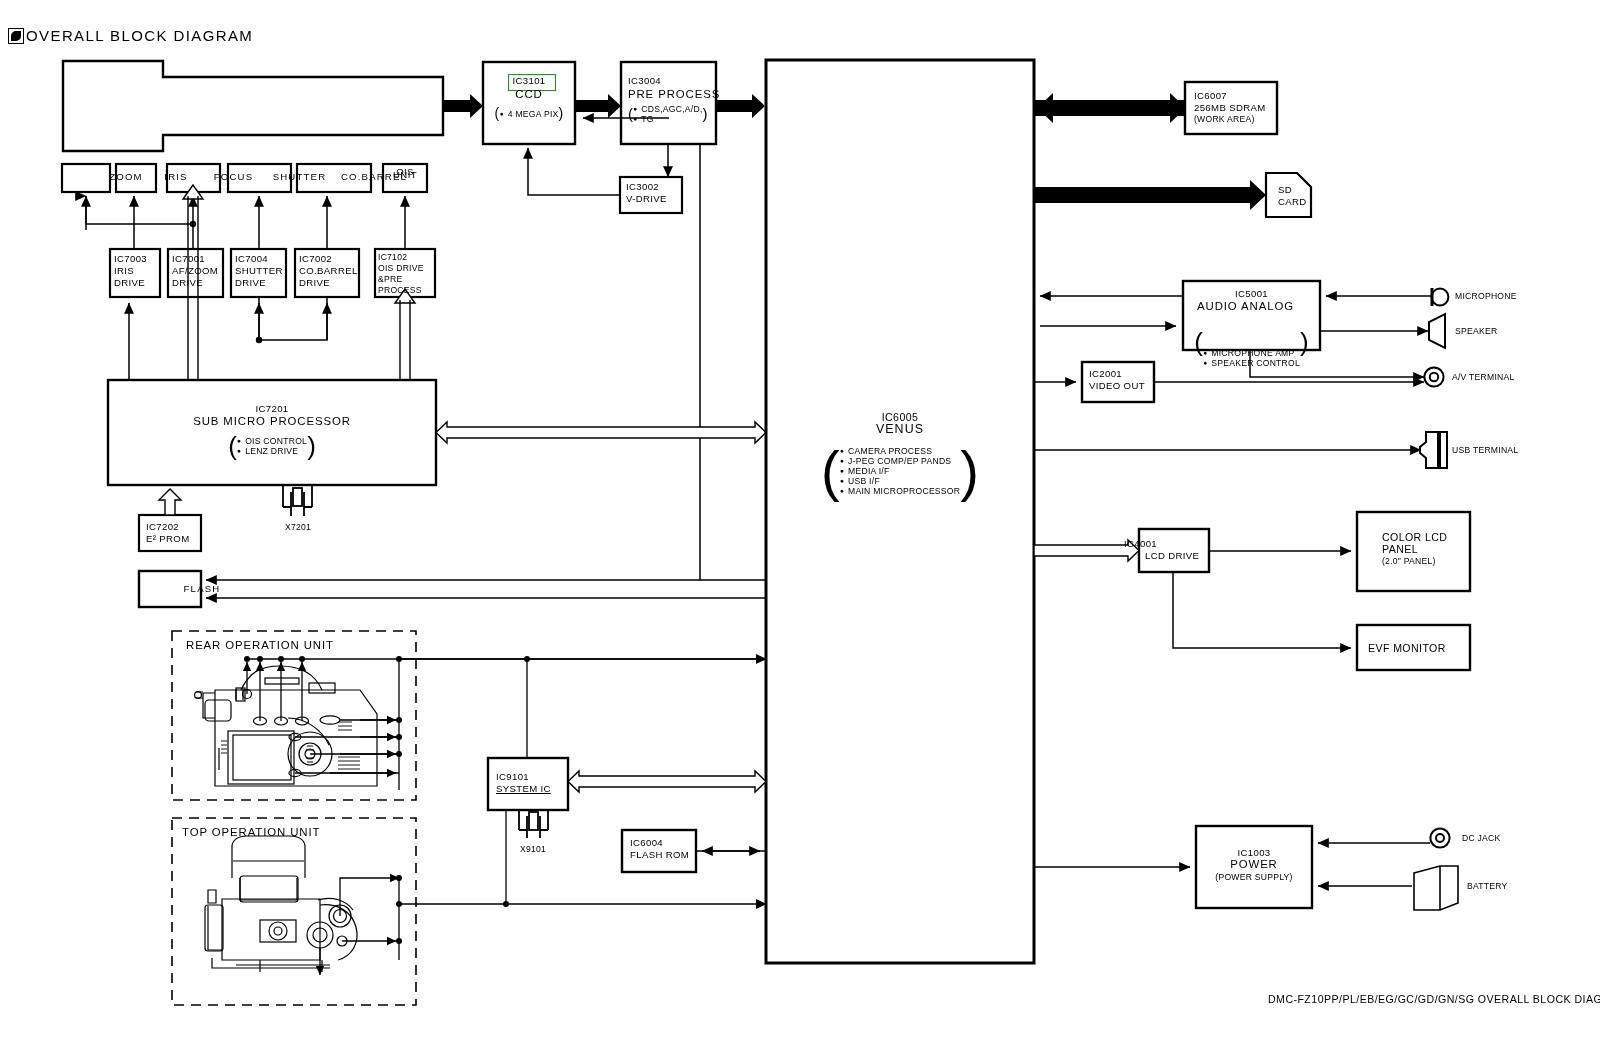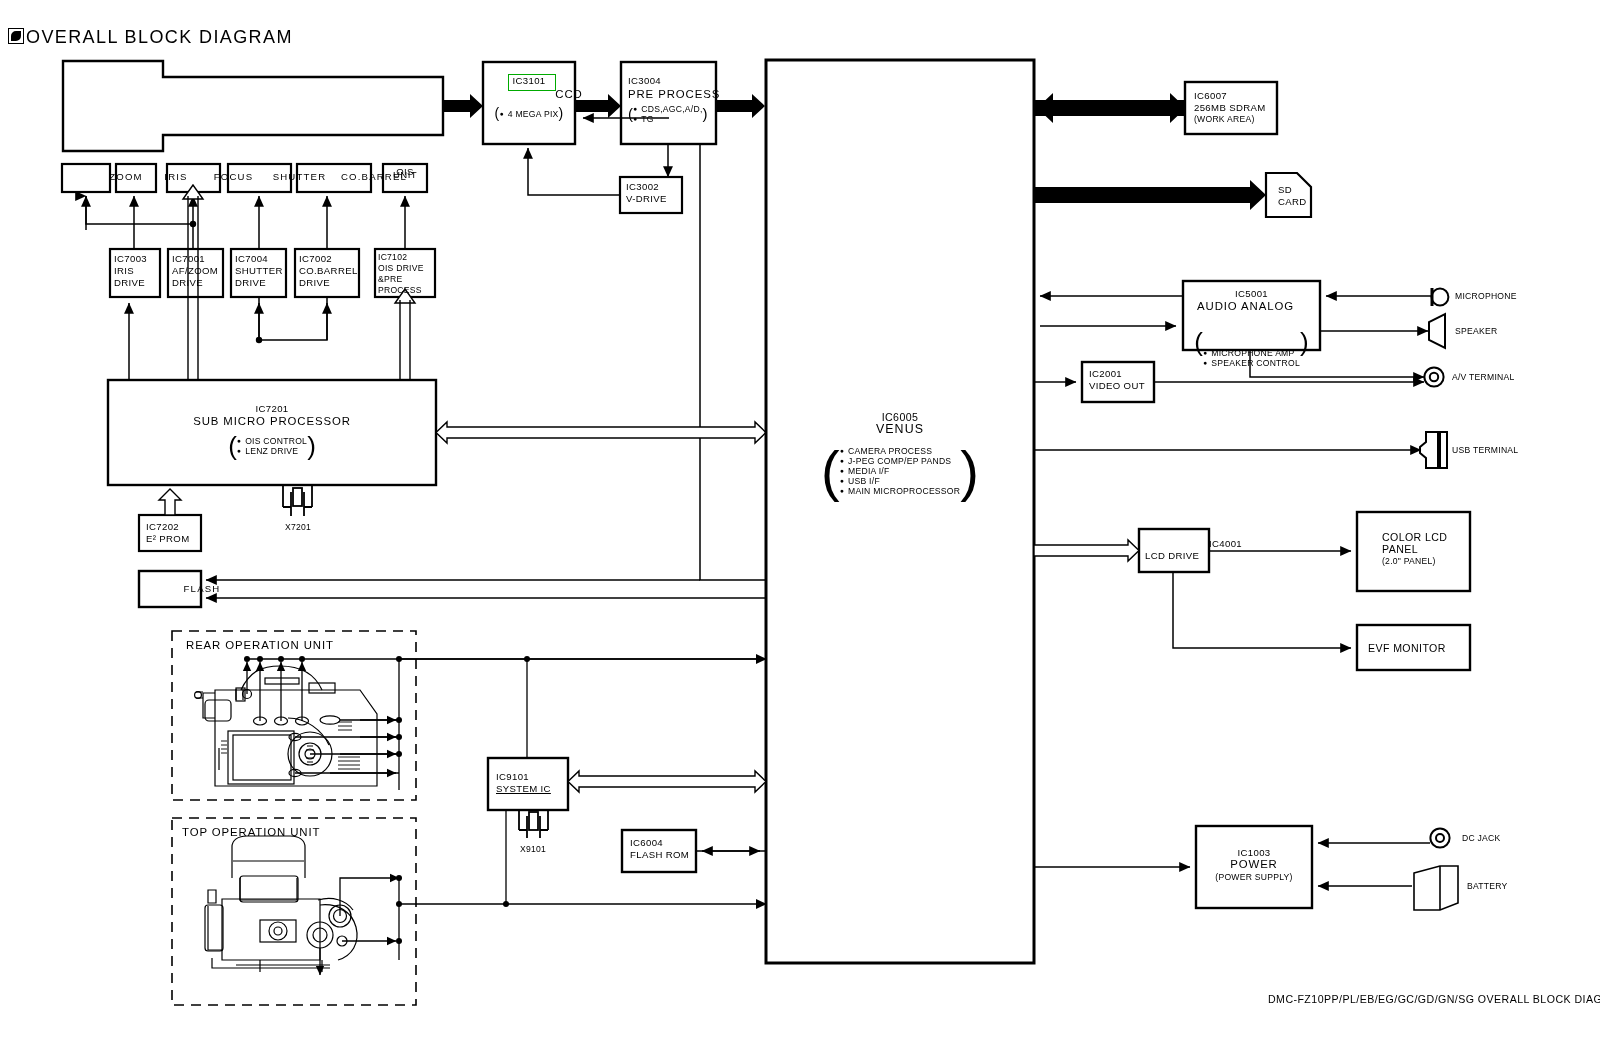--- a/index.html
+++ b/index.html
@@ -1,20 +1,20 @@
 <!DOCTYPE html>
 <html><head>
 <meta charset="utf-8">
 <title>Overall Block Diagram</title>
 <style>
   html,body{margin:0;padding:0;background:#fff;}
   body{width:1600px;height:1046px;position:relative;font-family:"Liberation Sans",sans-serif;color:#000;overflow:hidden;}
   #stage{position:absolute;left:0;top:0;width:1600px;height:1046px;}
   svg{position:absolute;left:0;top:0;width:1600px;height:1046px;}
-  .hdr{position:absolute;left:26px;top:27px;font-size:18px;letter-spacing:1.4px;white-space:nowrap;}
+  .hdr{position:absolute;left:26px;top:27px;font-size:15px;letter-spacing:1.4px;white-space:nowrap;}
   .hdr-mark{position:absolute;left:8px;top:28px;width:14px;height:14px;border:1.6px solid #000;}
   .hdr-mark::after{content:"";position:absolute;left:2px;top:2px;width:0;height:0;
      border:5px solid #000;border-radius:50% 0 50% 0;}
   .foot{position:absolute;left:1268px;top:993px;font-size:10.6px;letter-spacing:.45px;white-space:nowrap;}
   .lbl{position:absolute;white-space:nowrap;line-height:1.18;}
   .c{text-align:center;}
   .t11{font-size:10.6px;letter-spacing:.4px;}
   .t10{font-size:9.6px;letter-spacing:.35px;}
   .t9{font-size:8.6px;letter-spacing:.25px;}
   .t12{font-size:11.4px;letter-spacing:.9px;}
@@ -316,21 +316,21 @@
   </g>
 
 </svg>
 
 <div class="hdr-mark"></div>
 <div class="hdr">OVERALL BLOCK DIAGRAM</div>
 <div class="foot">DMC-FZ10PP/PL/EB/EG/GC/GD/GN/SG  OVERALL BLOCK DIAGRAM</div>
 
 <div class="grnbox" style="left: 508px; top: 74px; width: 46px; height: 15px; border-color: rgb(0, 170, 0);"></div>
 <div class="lbl c t10" style="left:483px;top:75px;width:92px;">IC3101</div>
-<div class="lbl c t12" style="left:483px;top:88px;width:92px;padding-left:40px;">CCD</div>
+<div class="lbl c t12" style="left:483px;top:88px;width:92px;">CCD</div>
 <div class="lbl c" style="left:483px;top:104px;width:92px;">
   <span class="t9" style="font-size:14px;">(</span><ul class="blist t9" style="display:inline-block;vertical-align:middle;"><li>4 MEGA PIX</li></ul><span class="t9" style="font-size:14px;">)</span>
 </div>
 
 <div class="lbl t10" style="left:628px;top:75px;">IC3004</div>
 <div class="lbl t12" style="left:628px;top:88px;">PRE PROCESS</div>
 <div class="lbl" style="left:628px;top:104px;">
   <span style="font-size:15px;vertical-align:middle;">(</span><ul class="blist t9" style="display:inline-block;vertical-align:middle;"><li>CDS,AGC,A/D,</li><li style="list-style:none;">TG</li></ul><span style="font-size:15px;vertical-align:middle;">)</span>
 </div>
 
@@ -398,21 +398,21 @@
   <span style="font-size:26px;vertical-align:middle;">(</span><ul class="blist t9" style="display:inline-block;vertical-align:middle;text-align:left;margin-top:32px;"><li>MICROPHONE AMP</li><li>SPEAKER CONTROL</li></ul><span style="font-size:26px;vertical-align:middle;">)</span>
 </div>
 <div class="lbl t9" style="left:1455px;top:291px;">MICROPHONE</div>
 <div class="lbl t9" style="left:1455px;top:326px;">SPEAKER</div>
 
 <div class="lbl t10" style="left:1089px;top:368px;">IC2001</div>
 <div class="lbl t10" style="left:1089px;top:380px;">VIDEO OUT</div>
 <div class="lbl t9" style="left:1452px;top:372px;">A/V TERMINAL</div>
 <div class="lbl t9" style="left:1452px;top:445px;">USB TERMINAL</div>
 
-<div class="lbl t10" style="left:1209px;top:538px;">IC4001</div>
+<div class="lbl t10" style="left:1124px;top:538px;">IC4001</div>
 <div class="lbl t10" style="left:1145px;top:550px;">LCD DRIVE</div>
 <div class="lbl t11" style="left:1382px;top:531px;">COLOR LCD</div>
 <div class="lbl t11" style="left:1382px;top:543px;">PANEL</div>
 <div class="lbl t9" style="left:1382px;top:556px;">(2.0" PANEL)</div>
 <div class="lbl t11" style="left:1368px;top:642px;">EVF MONITOR</div>
 
 <div class="lbl t12" style="left:186px;top:639px;">REAR OPERATION UNIT</div>
 <div class="lbl t12" style="left:182px;top:826px;">TOP OPERATION UNIT</div>
 
 <div class="lbl t10" style="left:496px;top:771px;">IC9101</div>

